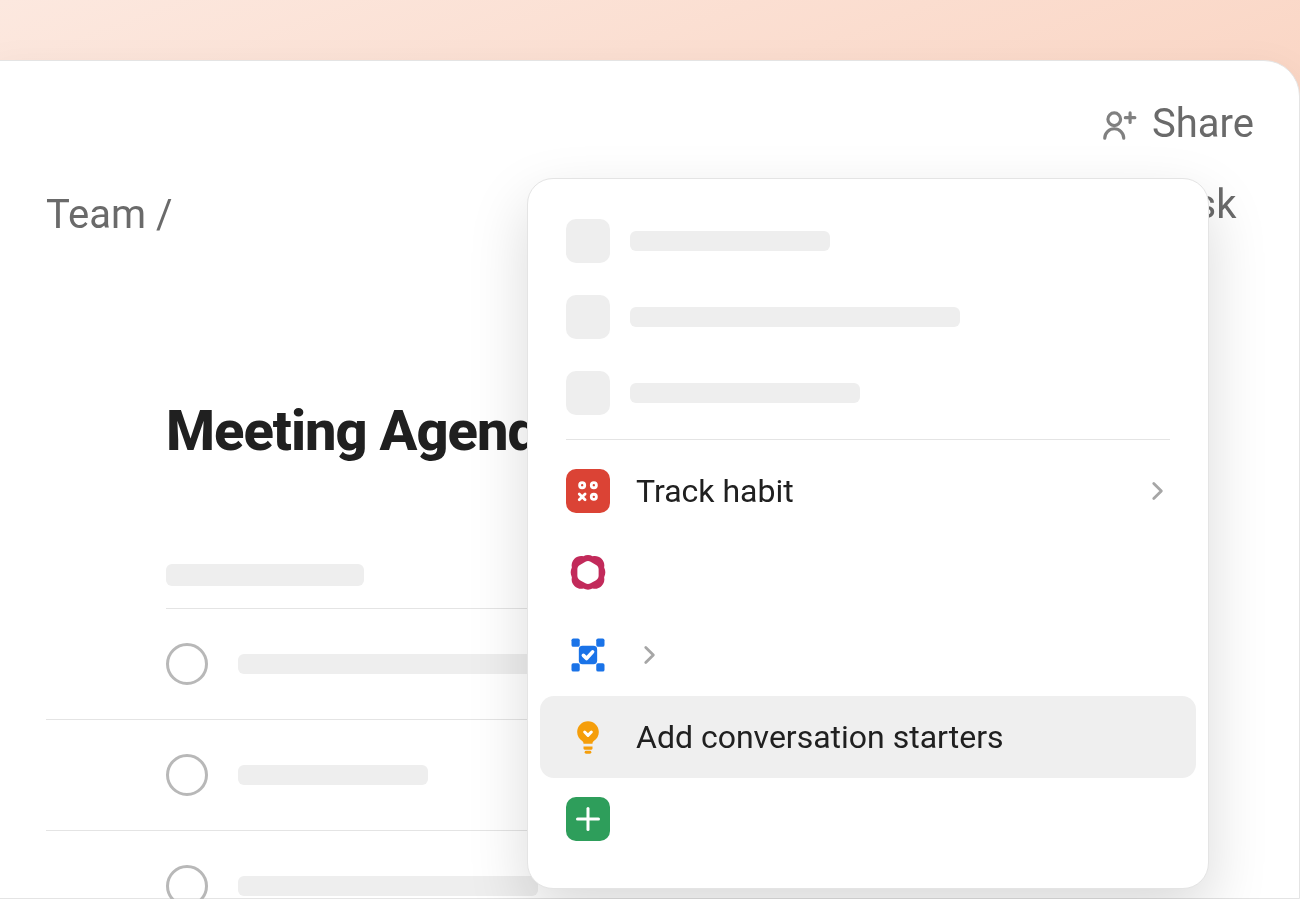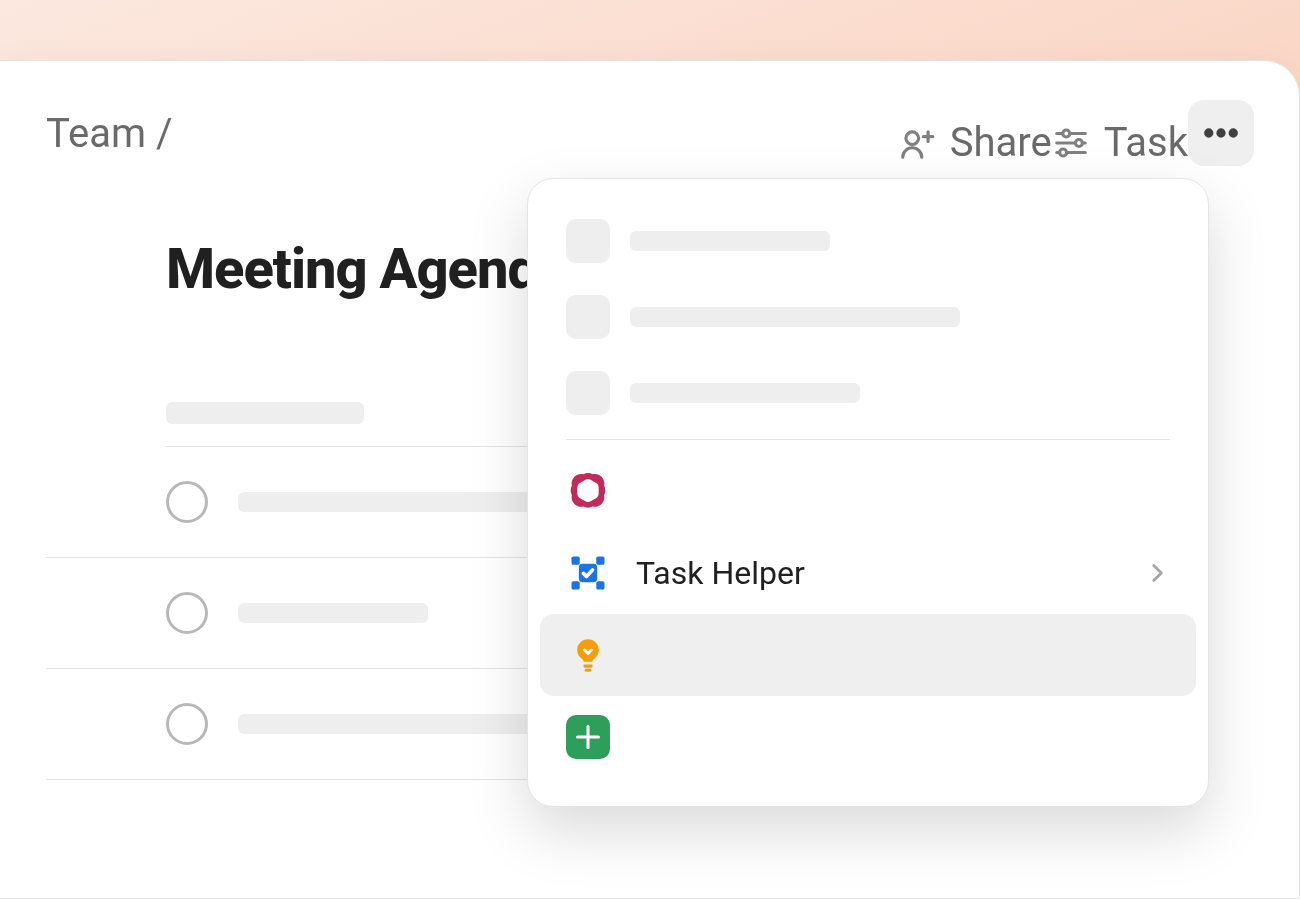--- a/index.html
+++ b/index.html
@@ -45,21 +45,21 @@
     position:relative; z-index:2;
     padding:100px 46px 0 46px;
   }
 
   .topbar{
     display:flex; align-items:center; justify-content:space-between;
     font-size:40px;
     margin-bottom:70px;
   }
   .breadcrumb{color:var(--muted);}
-  .actions{display:flex; align-items:flex-end; color:var(--muted);}
+  .actions{display:flex; align-items:flex-start; gap:34px; color:var(--muted);flex-direction:column;}
   .act{display:flex; align-items:center; gap:14px; cursor:pointer;}
   .more-btn{
     width:66px; height:66px;
     display:flex; align-items:center; justify-content:center;
     background:var(--hover);
     border-radius:16px;
     cursor:pointer;
   }
 
   h1.title{font-size:56px; font-weight:800; letter-spacing:-1px; margin:0 0 100px 120px; max-width:470px; white-space:nowrap; overflow:hidden;}
@@ -194,57 +194,73 @@
     <div class="sq"></div>
     <div class="ln" style="width:330px"></div>
   </div>
   <div class="menu-sk">
     <div class="sq"></div>
     <div class="ln" style="width:230px"></div>
   </div>
 
   <div class="menu-sep"></div>
 
+  <div class="menu-item">
+    <div class="icon-box" style="background:var(--red)">
+      <svg width="28" height="28" viewBox="0 0 24 24" fill="none" stroke="#fff" stroke-width="2.4" stroke-linecap="round" stroke-linejoin="round">
+        <circle cx="7" cy="7" r="2.2"></circle>
+          <circle cx="17" cy="7" r="2.2"></circle>
+        <path d="M4.5 14.5 L9.5 19.5 M9.5 14.5 L4.5 19.5"></path>
+        <circle cx="17" cy="17" r="2.2"></circle>
+      </svg>
+    </div>
+    <span class="lbl">Track habit</span>
+    <span class="chev">
+      <svg width="26" height="26" viewBox="0 0 24 24" fill="none" stroke="currentColor" stroke-width="2.6" stroke-linecap="round" stroke-linejoin="round">
+          <polyline points="9 5 16 12 9 19"></polyline>
+        </svg>
+    </span>
+  </div>
 
   <div class="menu-item">
     <div class="icon-box">
       <svg width="44" height="44" viewBox="0 0 24 24" fill="var(--magenta)">
         <path d="M12 2.2c.9 0 1.7.2 2.5.6l.1.05c1.7-.4 3.5.1 4.8 1.4 1.3 1.3 1.8 3.1 1.4 4.8l.05.1c.4.8.6 1.6.6 2.5s-.2 1.7-.6 2.5l-.05.1c.4 1.7-.1 3.5-1.4 4.8-1.3 1.3-3.1 1.8-4.8 1.4l-.1.05c-.8.4-1.6.6-2.5.6s-1.7-.2-2.5-.6l-.1-.05c-1.7.4-3.5-.1-4.8-1.4-1.3-1.3-1.8-3.1-1.4-4.8l-.05-.1c-.4-.8-.6-1.6-.6-2.5s.2-1.7.6-2.5l.05-.1c-.4-1.7.1-3.5 1.4-4.8 1.3-1.3 3.1-1.8 4.8-1.4l.1-.05c.8-.4 1.6-.6 2.5-.6Zm0 3.3c-.5 0-1 .1-1.4.4l-3 1.7c-.9.5-1.4 1.4-1.4 2.4v3.5c0 1 .5 1.9 1.4 2.4l3 1.7c.4.3.9.4 1.4.4s1-.1 1.4-.4l3-1.7c.9-.5 1.4-1.4 1.4-2.4V10c0-1-.5-1.9-1.4-2.4l-3-1.7c-.4-.3-.9-.4-1.4-.4Z"></path>
       </svg>
     </div>
   </div>
 
   <div class="menu-item">
     <div class="icon-box">
       <svg width="44" height="44" viewBox="0 0 24 24" fill="none">
         <rect x="3" y="3" width="4.5" height="4.5" rx="1" fill="var(--blue)"></rect>
         <rect x="16.5" y="3" width="4.5" height="4.5" rx="1" fill="var(--blue)"></rect>
         <rect x="3" y="16.5" width="4.5" height="4.5" rx="1" fill="var(--blue)"></rect>
         <rect x="16.5" y="16.5" width="4.5" height="4.5" rx="1" fill="var(--blue)"></rect>
         <rect x="7" y="7" width="10" height="10" rx="2" fill="var(--blue)"></rect>
         <path d="M9.5 12.2l1.7 1.7 3.3-3.6" stroke="#fff" stroke-width="2" stroke-linecap="round" stroke-linejoin="round"></path>
       </svg>
     </div>
-    <span class="lbl">Task Helper</span>
     <span class="chev">
       <svg width="26" height="26" viewBox="0 0 24 24" fill="none" stroke="currentColor" stroke-width="2.6" stroke-linecap="round" stroke-linejoin="round">
           <polyline points="9 5 16 12 9 19"></polyline>
         </svg>
     </span>
   </div>
 
   <div class="menu-item hover">
     <div class="icon-box">
       <svg width="40" height="40" viewBox="0 0 24 24" fill="var(--orange)">
         <path d="M12 2.5c-3.6 0-6.5 2.9-6.5 6.5 0 2.3 1.2 4.2 3 5.4.5.3.8.9.8 1.5v.1h5.4v-.1c0-.6.3-1.2.8-1.5 1.8-1.2 3-3.1 3-5.4 0-3.6-2.9-6.5-6.5-6.5Z"></path>
         <path d="M9.3 17.7h5.4v1.2c0 .4-.3.7-.7.7h-4c-.4 0-.7-.3-.7-.7v-1.2Z"></path>
         <rect x="10" y="20.3" width="4" height="1.7" rx=".85"></rect>
         <path d="M10 9l2 2 2-2" stroke="#fff" stroke-width="1.8" stroke-linecap="round" stroke-linejoin="round" fill="none"></path>
       </svg>
     </div>
+    <span class="lbl">Add conversation starters</span>
   </div>
 
   <div class="menu-item">
     <div class="icon-box" style="background:var(--green)">
       <svg width="28" height="28" viewBox="0 0 24 24" fill="none" stroke="#fff" stroke-width="2.6" stroke-linecap="round">
         <line x1="12" y1="3" x2="12" y2="21"></line>
         <line x1="3" y1="12" x2="21" y2="12"></line>
       </svg>
     </div>
   </div>

